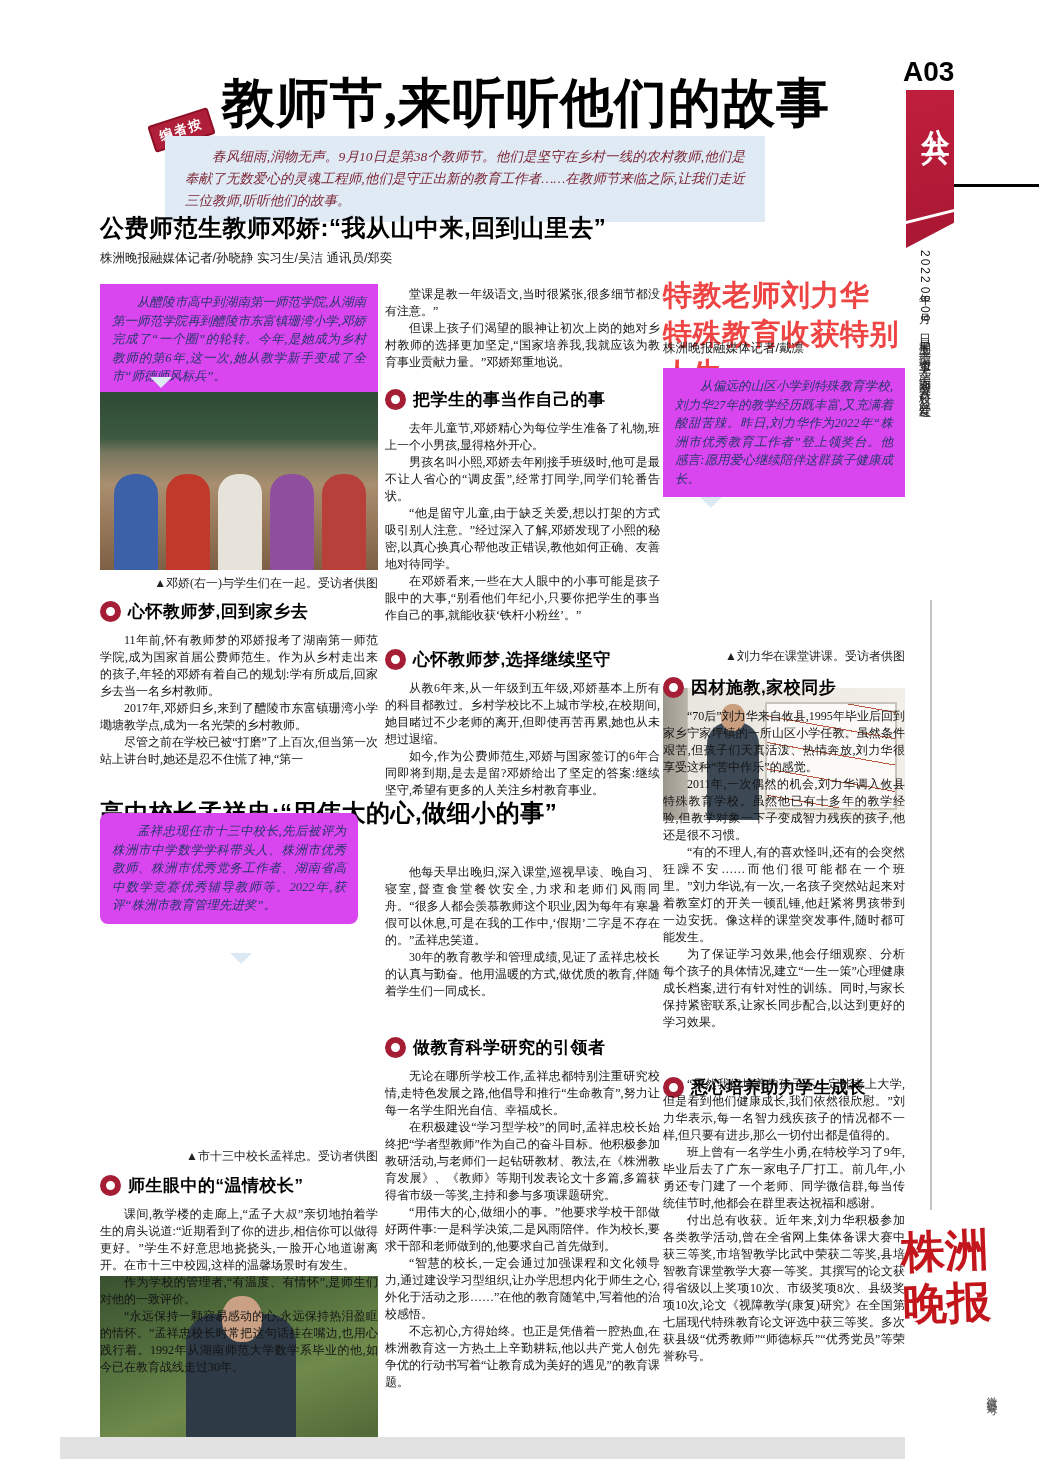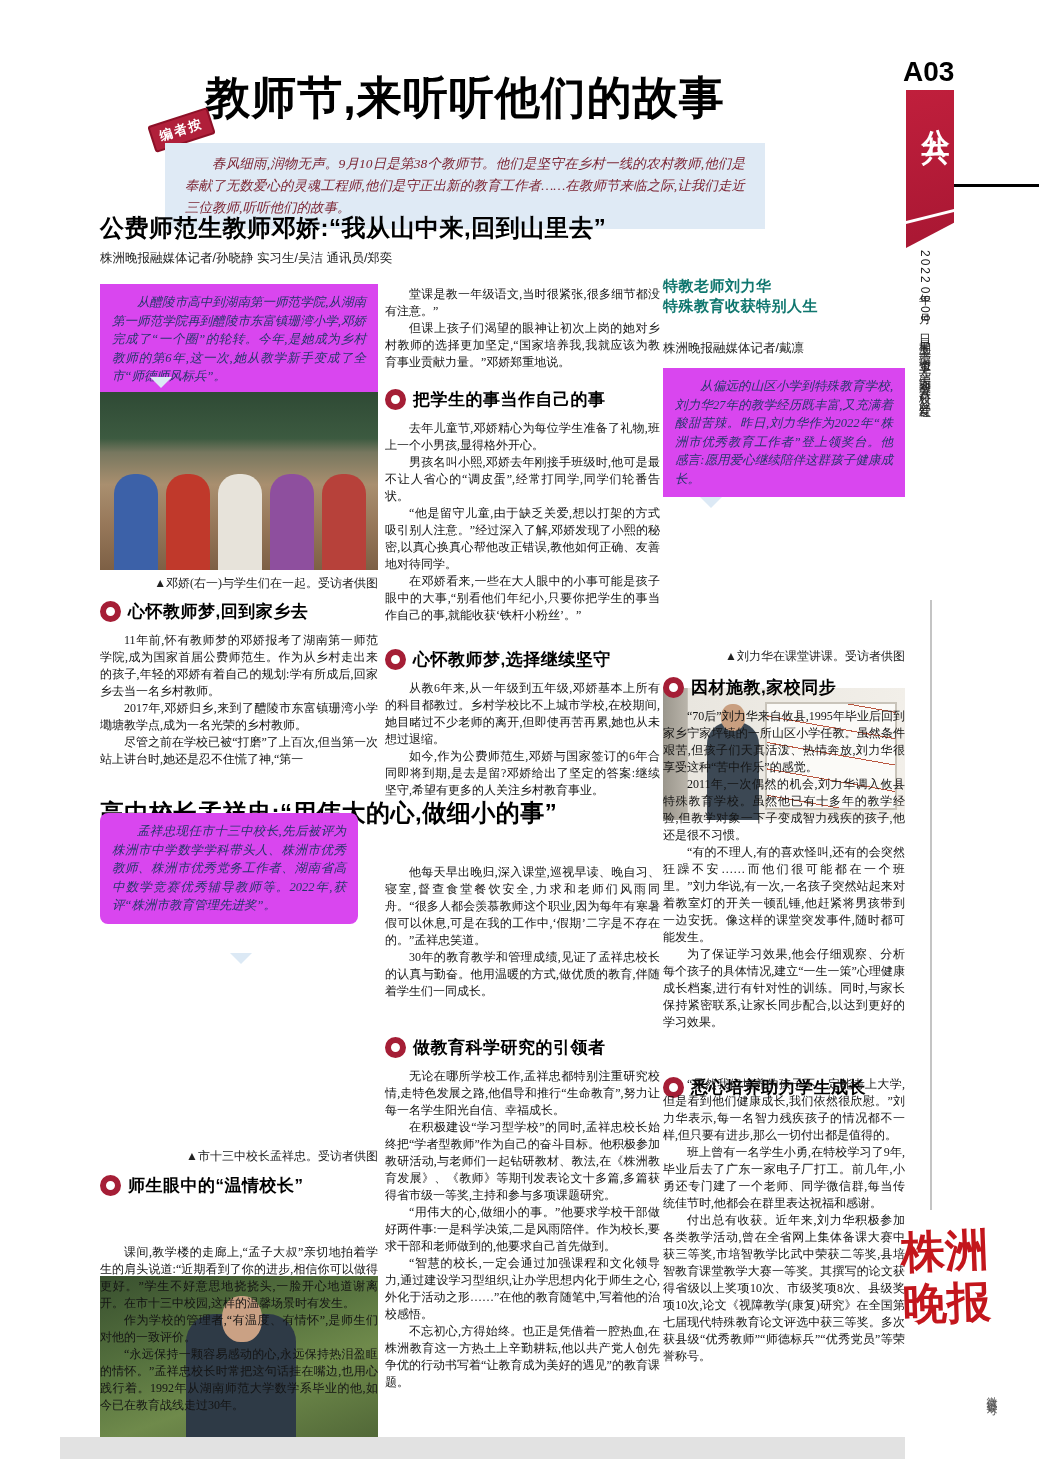--- a/index.html
+++ b/index.html
@@ -1,24 +1,24 @@
 <!DOCTYPE html>
 <html><head>
 <meta charset="utf-8">
 <style>
   html,body{margin:0;padding:0;background:#ffffff;}
   #page{position:relative;width:1039px;height:1459px;background:#ffffff;overflow:hidden;
         font-family:"Liberation Sans",sans-serif;}
   .abs{position:absolute;}
 
   
-  .main-title{font-size:45px;font-weight:900;letter-spacing:1px;color:#000;text-align:center;
-              font-family:Liberation Sans, sans-serif;}
+  .main-title{font-size:53px;font-weight:900;letter-spacing:1px;color:#000;text-align:right;
+              font-family:Liberation Serif, serif;}
   .headline{font-size:24px;font-weight:900;color:#000;letter-spacing:0.5px;}
-  .headline2{font-size:15px;font-weight:900;color:#0f766e;line-height:1.35;letter-spacing:0.5px;}
+  .headline2{font-size:29px;font-weight:900;color:#ef4444;line-height:1.35;letter-spacing:0.5px;}
   .byline{font-size:12.5px;color:#1a1a1a;}
   .body p{margin:0;text-indent:2em;font:12px/17px "Liberation Serif","DejaVu Serif",serif;
           color:#141414;text-align:justify;}
   .intro{background:#d946ef;padding:9px 12px;box-sizing:border-box;}
   .intro p{margin:0;text-indent:2em;font:italic 12.5px/18.5px "Liberation Serif","DejaVu Serif",serif;
            color:#24386b;text-align:justify;}
   .lead-box{background:#dfeaf5;padding:10px 20px;box-sizing:border-box;}
   .lead-box p{margin:0;text-indent:2em;font:italic 13.5px/22px "Liberation Serif","DejaVu Serif",serif;
               color:#7b2433;text-align:justify;}
   .tail{width:0;height:0;border:11px solid transparent;border-top-color:#dce9f5;border-bottom:0;}
@@ -70,21 +70,21 @@
 </style>
 </head>
 <body>
 
 <div id="page">
 
   <div class="abs main-title" style="left:100px;top:68px;width:730px;">教师节,来听听他们的故事</div>
   <div class="abs" style="left:150px;top:116px;">
     <span class="stamp" style="display:inline-block;">编者按</span>
   </div>
-  <div class="abs lead-box" style="left:165px;top:136px;width:600px;margin-top:7px;">
+  <div class="abs lead-box" style="left:165px;top:136px;width:600px;">
     <p>春风细雨,润物无声。9月10日是第38个教师节。他们是坚守在乡村一线的农村教师,他们是奉献了无数爱心的灵魂工程师,他们是守正出新的教育工作者……在教师节来临之际,让我们走近三位教师,听听他们的故事。</p>
   </div>
 
   <div class="abs byline" style="left:100px;top:250px;width:560px;">株洲晚报融媒体记者/孙晓静 实习生/吴洁 通讯员/郑奕</div>
   <div class="abs headline" style="left:100px;top:212px;width:580px;">公费师范生教师邓娇:“我从山中来,回到山里去”</div>
 
   <div class="abs intro" style="left:100px;top:284px;width:278px;">
     <p>从醴陵市高中到湖南第一师范学院,从湖南第一师范学院再到醴陵市东富镇珊湾小学,邓娇完成了“一个圈”的轮转。今年,是她成为乡村教师的第6年,这一次,她从教学新手变成了全市“师德师风标兵”。</p>
   </div>
   <div class="abs tail" style="left:150px;top:377px;"></div>
@@ -180,21 +180,21 @@
   <div class="abs photo photo3" style="left:100px;top:966px;width:278px;height:178px;">
     <div class="fig"></div>
     <div class="face"></div>
   </div>
   <div class="abs caption" style="left:100px;top:1148px;width:278px;">▲市十三中校长孟祥忠。受访者供图</div>
 
   <div class="abs subhead" style="left:100px;top:1174px;">
     <span class="donut"></span>
     <span class="txt">师生眼中的“温情校长”</span>
   </div>
-  <div class="abs body" style="left:100px;top:1206px;width:278px;margin-top:38px;">
+  <div class="abs body" style="left:100px;top:1206px;width:278px;">
       <p>课间,教学楼的走廊上,“孟子大叔”亲切地拍着学生的肩头说道:“近期看到了你的进步,相信你可以做得更好。”学生不好意思地挠挠头,一脸开心地道谢离开。在市十三中校园,这样的温馨场景时有发生。</p>
       <p>作为学校的管理者,“有温度、有情怀”,是师生们对他的一致评价。</p>
       <p>“永远保持一颗容易感动的心,永远保持热泪盈眶的情怀。”孟祥忠校长时常把这句话挂在嘴边,也用心践行着。1992年从湖南师范大学数学系毕业的他,如今已在教育战线走过30年。</p>
     </div>
 
   <div class="abs body" style="left:385px;top:864px;width:275px;">
       <p>他每天早出晚归,深入课堂,巡视早读、晚自习、寝室,督查食堂餐饮安全,力求和老师们风雨同舟。“很多人都会羡慕教师这个职业,因为每年有寒暑假可以休息,可是在我的工作中,‘假期’二字是不存在的。”孟祥忠笑道。</p>
       <p>30年的教育教学和管理成绩,见证了孟祥忠校长的认真与勤奋。他用温暖的方式,做优质的教育,伴随着学生们一同成长。</p>
     </div>
   <div class="abs subhead" style="left:385px;top:1036px;">

